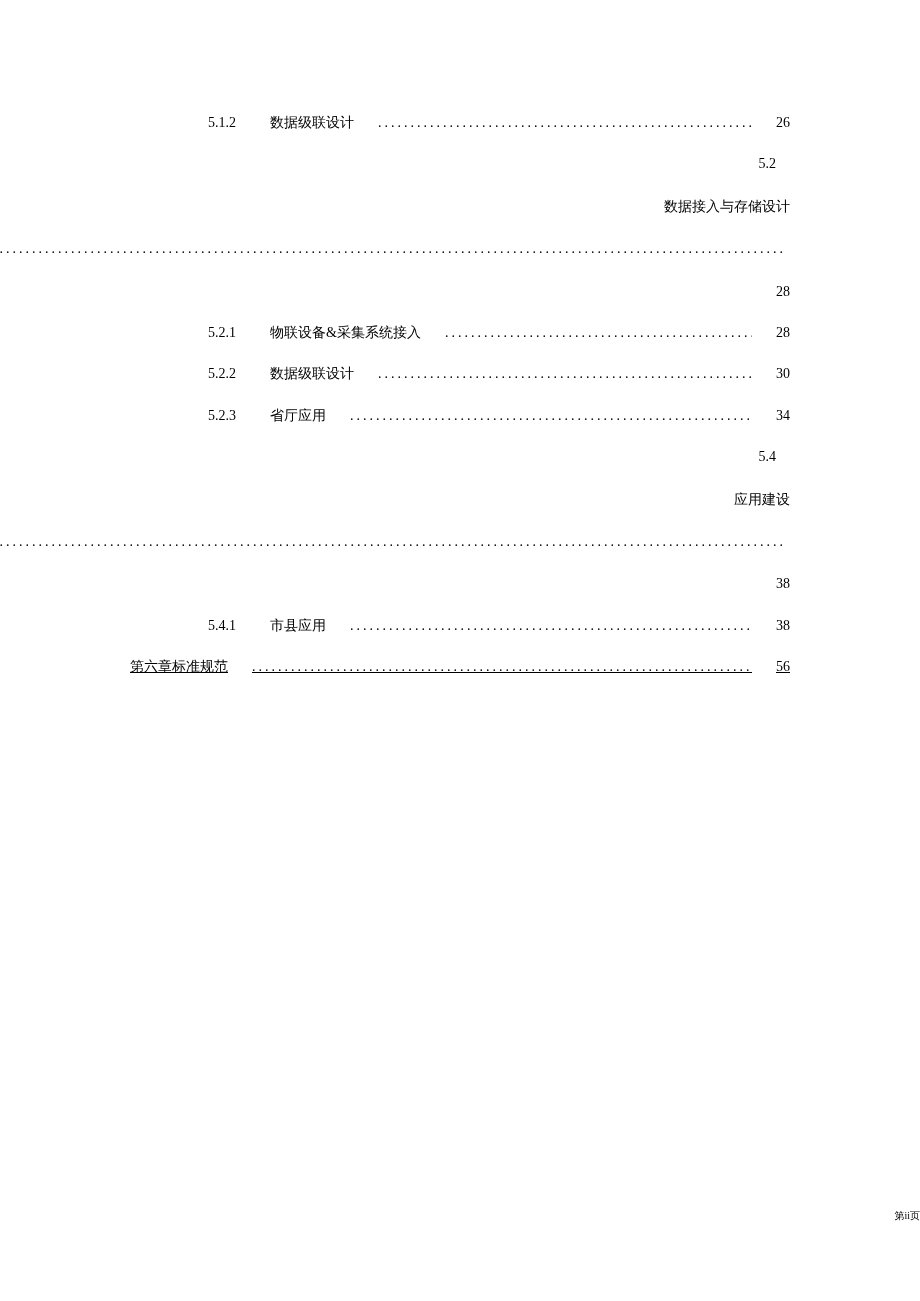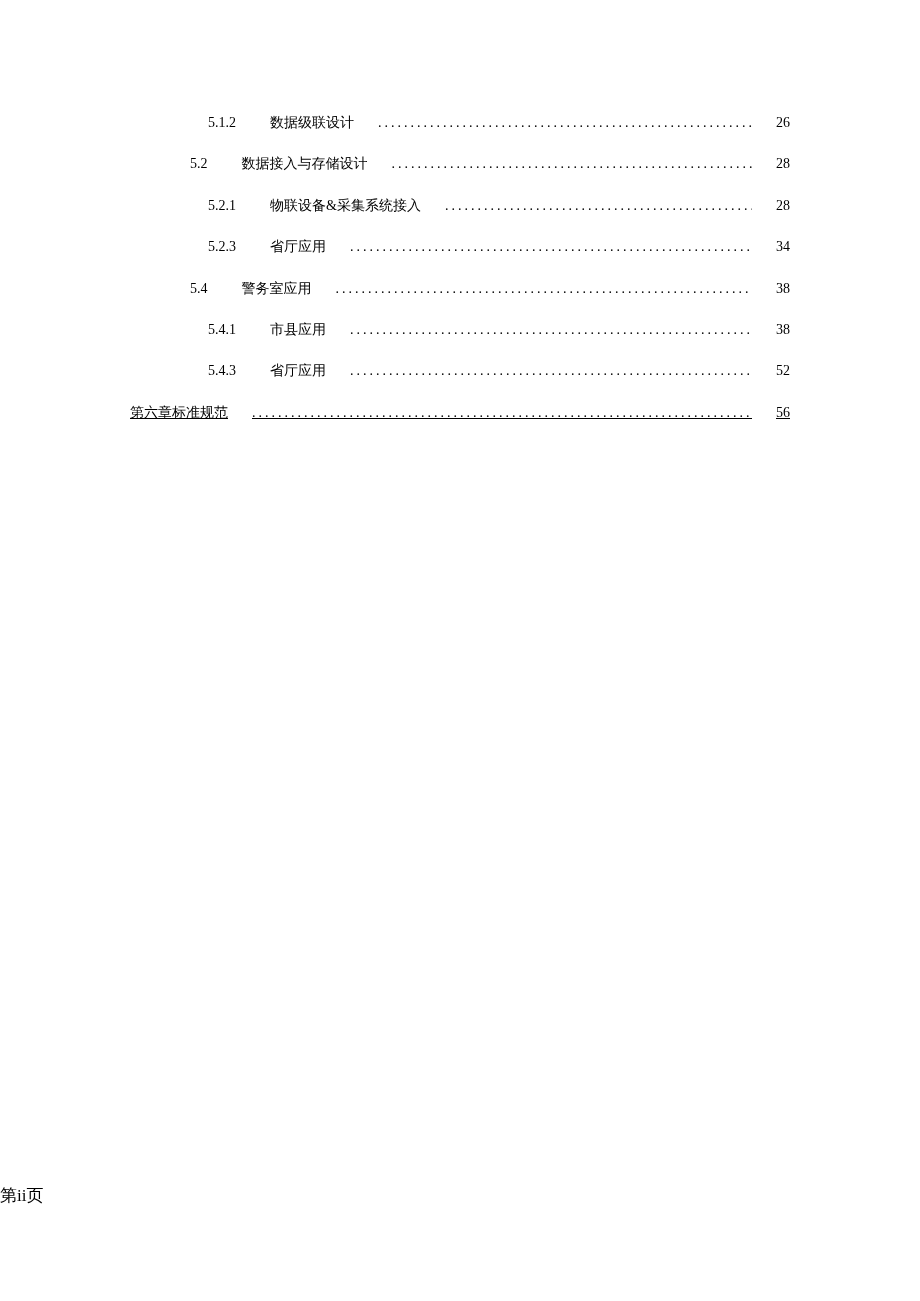--- a/index.html
+++ b/index.html
@@ -25,20 +25,21 @@
       font-size: 14px;
       line-height: 1.6;
       gap: 20px;
     }
     .toc-entry.level-1 {
       padding-left: 0;
       text-decoration: underline;
     }
     .toc-entry.level-2 {
       padding-left: 60px;
+      flex-direction: column;
     }
     .toc-entry.level-3 {
       padding-left: 78px;
     }
     .toc-num {
       white-space: nowrap;
       margin-right: 14px;
     }
     .toc-title {
       white-space: nowrap;
@@ -52,25 +53,25 @@
       font-size: 14px;
     }
     .toc-dots::after {
       content: "............................................................................................................................................";
     }
     .toc-page {
       white-space: nowrap;
     }
     .page-footer {
       position: absolute;
-      bottom: 94px;
+      bottom: 78px;
       left: 0;
       right: 0;
-      text-align: left;
-      font-size: 17px;
+      text-align: right;
+      font-size: 10px;
       color: #000000;
     }
   </style>
 </head>
 <body>
 
 <div class="page-content">
 
   <div class="toc-entry level-3">
     <span class="toc-num">5.1.2</span>
@@ -86,50 +87,50 @@
     <span class="toc-page">28</span>
   </div>
 
   <div class="toc-entry level-3">
     <span class="toc-num">5.2.1</span>
     <span class="toc-title">物联设备&amp;采集系统接入</span>
     <span class="toc-dots"></span>
     <span class="toc-page">28</span>
   </div>
 
+  <div class="toc-entry level-3">
+    <span class="toc-num">5.2.2</span>
+    <span class="toc-title">数据级联设计</span>
+    <span class="toc-dots"></span>
+    <span class="toc-page">30</span>
+  </div>
 
   <div class="toc-entry level-3">
     <span class="toc-num">5.2.3</span>
     <span class="toc-title">省厅应用</span>
     <span class="toc-dots"></span>
     <span class="toc-page">34</span>
   </div>
 
 
   <div class="toc-entry level-2">
     <span class="toc-num">5.4</span>
-    <span class="toc-title">警务室应用</span>
+    <span class="toc-title">应用建设</span>
     <span class="toc-dots"></span>
     <span class="toc-page">38</span>
   </div>
 
   <div class="toc-entry level-3">
     <span class="toc-num">5.4.1</span>
     <span class="toc-title">市县应用</span>
     <span class="toc-dots"></span>
     <span class="toc-page">38</span>
   </div>
 
 
-  <div class="toc-entry level-3">
-    <span class="toc-num">5.4.3</span>
-    <span class="toc-title">省厅应用</span>
-    <span class="toc-dots"></span>
-    <span class="toc-page">52</span>
-  </div>
 
   <div class="toc-entry level-1">
     <span class="toc-title">第六章标准规范</span>
     <span class="toc-dots"></span>
     <span class="toc-page">56</span>
   </div>
 
 </div>
 
 <div class="page-footer">

